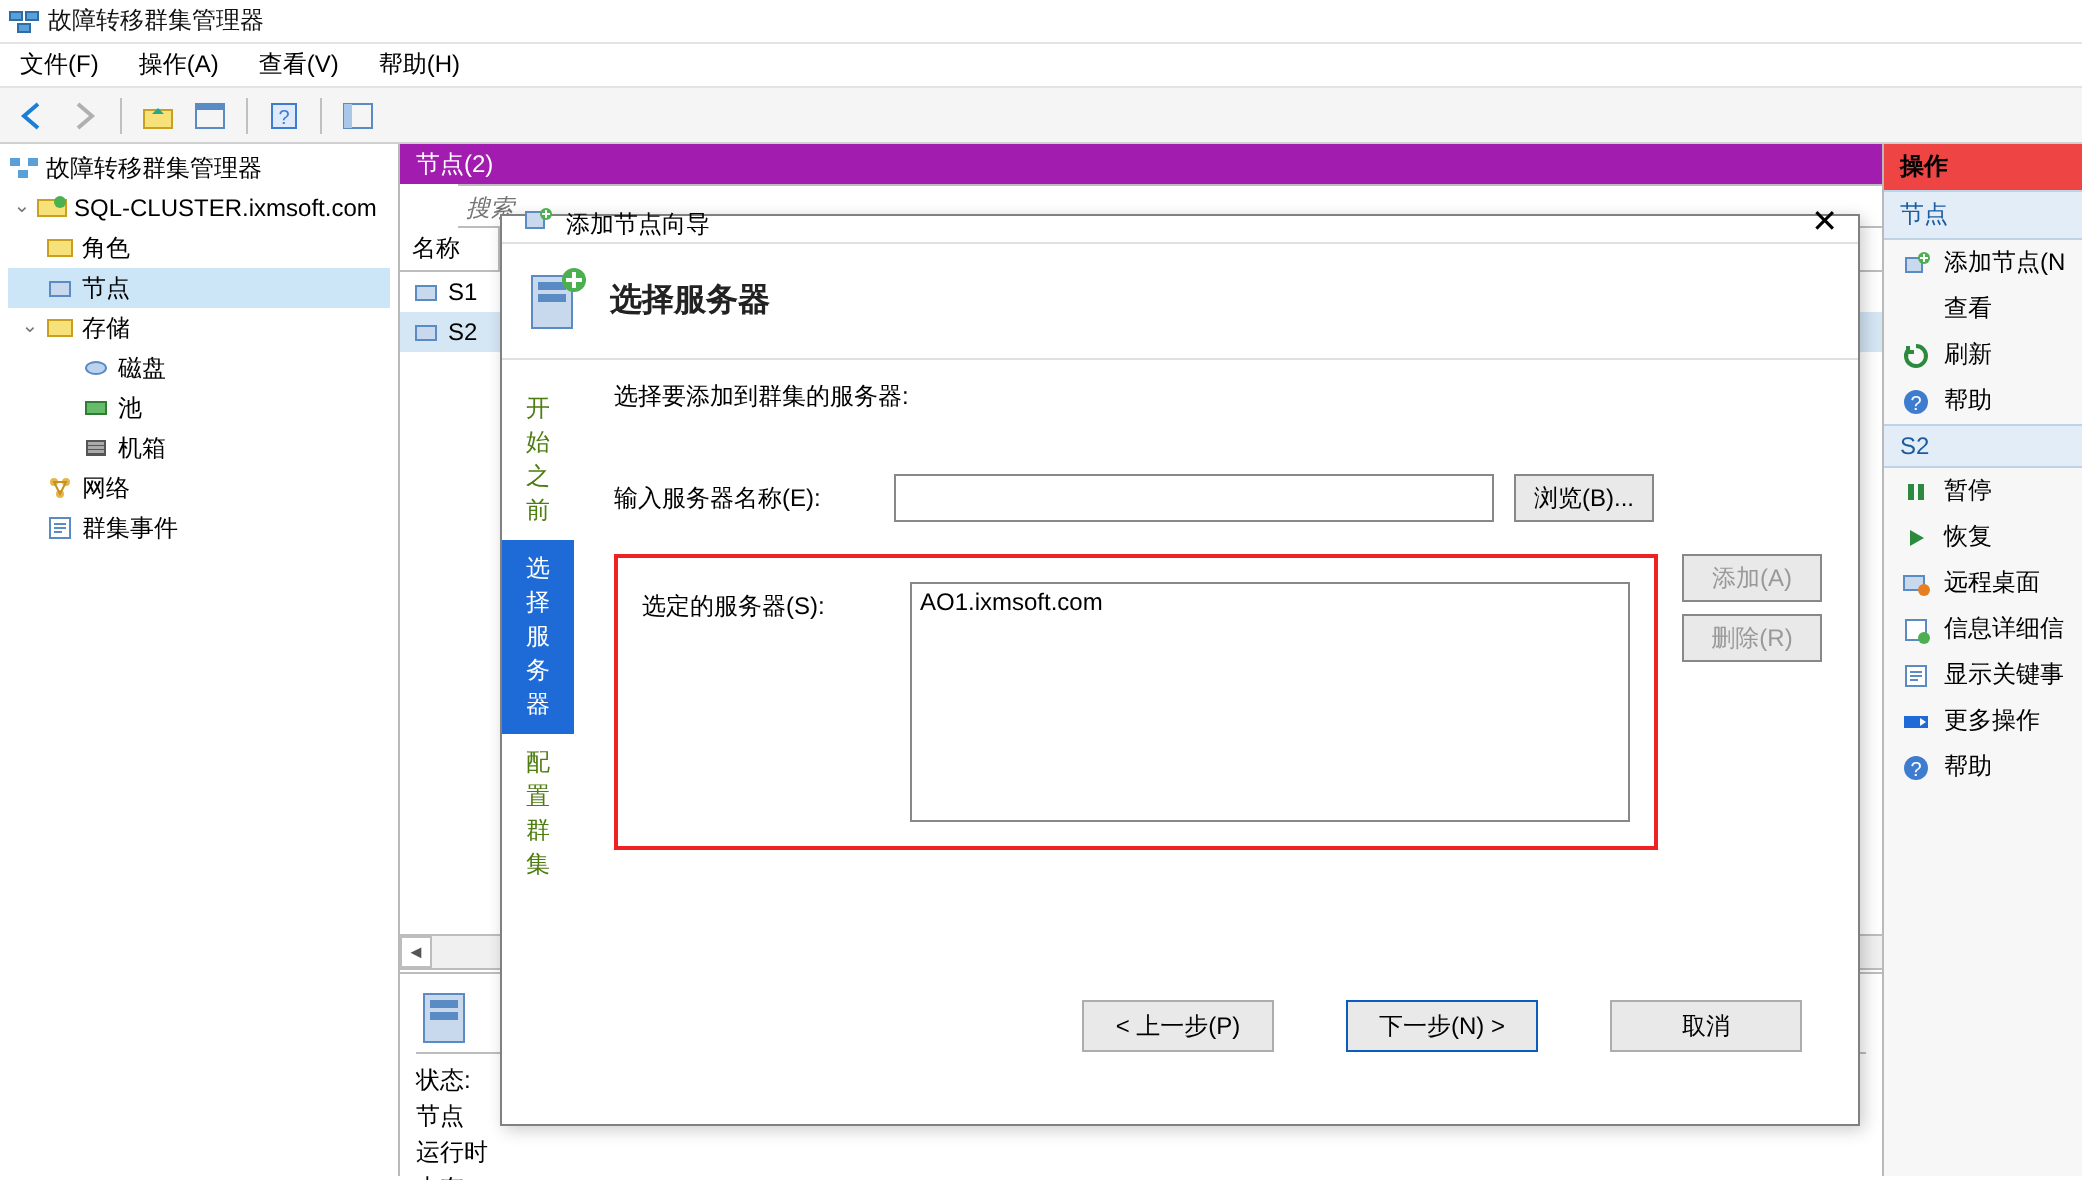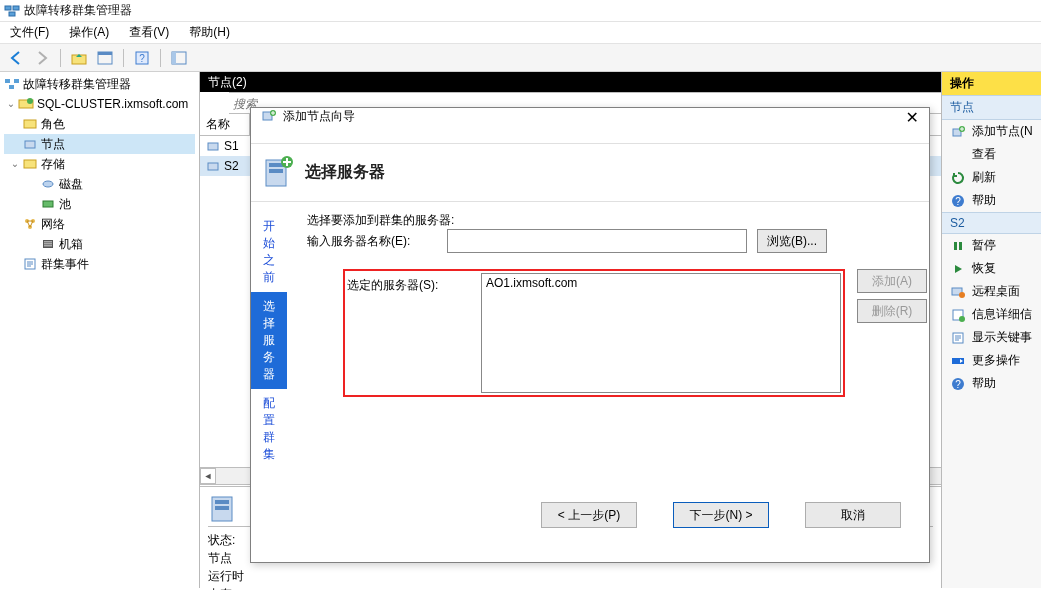--- a/index.html
+++ b/index.html
@@ -22,21 +22,21 @@
     .tree { padding:2px 4px; }
     .tree-item { display:flex; align-items:center; padding:1px 0; line-height:18px; }
     .tree-item .tw { width:14px; text-align:center; font-size:10px; color:#777; }
     .tree-item .indent1 { width:18px; }
     .tree-item .indent2 { width:36px; }
     .tree-item .ic { width:16px; height:16px; margin-right:3px; display:flex; align-items:center; justify-content:center; }
     .tree-item.selected { background:#cde6f7; }
 
     .center-pane { flex:1; min-width:0; position:relative; background:#fff; }
 
-    .nodes-header { background:#000000; color:#fff; padding:2px 8px; font-size:12px; height:20px; line-height:16px; }
+    .nodes-header { background:#a21caf; color:#fff; padding:2px 8px; font-size:12px; height:20px; line-height:16px; }
     .search-row { display:flex; align-items:flex-end; height:22px; border:1px solid #bdbdbd; border-left:none; border-right:none;margin-left:29px; }
     .search-row input { border:none; outline:none; height:18px; padding:0 4px; font-size:12px; width:50px; font-style:italic; color:#888; }
     .list-head { display:flex; height:22px; align-items:center; border:1px solid #bdbdbd; border-left:none; border-right:none; border-top:none; background:#fff; }
     .list-head .cell-h { padding:2px 6px; border-right:1px solid #bdbdbd; }
     .list-body { }
     .list-row { display:flex; align-items:center; height:20px; padding:0 6px; gap:4px; }
     .list-row.selected-row { background:#d5e6f5; }
     .mini-ic { width:14px; height:14px; display:flex; align-items:center; justify-content:center; }
 
     .scroll-gap { position:absolute; left:0; right:0; top:395px; height:18px; background:#f0f0f0; border-top:1px solid #bdbdbd; border-bottom:1px solid #bdbdbd; display:flex; align-items:center; }
@@ -44,45 +44,45 @@
     .sb-track { flex:1; }
 
     .detail-pane { position:absolute; left:0; right:0; top:414px; bottom:0; border-top:1px solid #bdbdbd; padding:4px 8px; background:#fff; }
     .detail-head { display:flex; align-items:center; height:36px; border-bottom:1px solid #bdbdbd; gap:6px; }
     .detail-head .big-ic { width:28px; height:28px; display:flex; align-items:center; justify-content:center; }
     .detail-body { padding-top:4px; line-height:18px; }
     .detail-row { display:flex; }
     .detail-row .lab { }
 
     .actions-pane { width:100px; overflow:hidden; border-left:1px solid #b9b9b9; background:#f7f7f7; }
-    .actions-title { background:#fde047; padding:3px 8px; font-weight:bold;font-family:Liberation Mono, monospace; }
+    .actions-title { background:#ef4444; padding:3px 8px; font-weight:bold;font-family:Liberation Mono, monospace; }
     .sect-title { background:#e2edf8; color:#1b5b9f; padding:3px 8px; border:1px solid #bfd3e6; border-left:none; border-right:none; }
     .act-item { display:flex; align-items:center; padding:3px 8px; gap:6px; }
     .act-icn { width:16px; height:16px; display:flex; align-items:center; justify-content:center; }
 
     
     .wizard { position:absolute; left:250px; top:107px; width:680px; height:456px; background:#fff; border:1px solid #808080; box-shadow:2px 2px 8px rgba(0,0,0,.2); z-index:50; }
-    .wiz-title { display:flex; align-items:flex-start; height:36px; padding:0 10px; gap:6px; border-bottom:1px solid #e0e0e0; }
+    .wiz-title { display:flex; align-items:flex-end; height:14px; padding:0 10px; gap:6px; border-bottom:1px solid #e0e0e0; }
     .wiz-title .close { margin-left:auto; font-size:16px; cursor:pointer; }
     .wiz-banner { display:flex; align-items:center; height:58px; padding:0 10px; border-bottom:1px solid #e0e0e0; gap:10px; }
     .wiz-banner .bn-ic { width:34px; height:40px; display:flex; align-items:center; justify-content:center; }
     .wiz-banner h2 { font-size:16px; color:#222; }
     .wiz-body { display:flex; height:300px; }
     .wiz-steps { width:120px; padding:10px 0; }
-    .wiz-step { padding:6px 12px; color:#1d4ed8; cursor:default; }
+    .wiz-step { padding:6px 12px; color:#4d7c0f; cursor:default; }
     .wiz-step.active { background:#1e6bd8; color:#fff; }
     .wiz-content { flex:1; padding:10px 20px; }
     .wc-row { display:flex; align-items:flex-start; margin-bottom:10px; }
     .wc-row .lab { width:140px; padding-top:4px; }
     .wc-row input[type=text] { height:24px; border:1px solid #888; padding:0 4px; font-family:"Courier New",monospace; font-size:12px; outline:none; }
     .sel-box { width:360px; height:120px; border:1px solid #888; padding:2px 4px; font-family:"Courier New",monospace; font-size:12px; }
     .side-btn { width:70px; height:24px; border:1px solid #888; background:#e9e9e9; margin-bottom:6px; font-size:12px; cursor:pointer; }
     .side-btn:disabled { color:#999; }
-    .highlight-row { border:2px solid #e22; padding:2px;margin-left:36px; }
-    .wiz-footer { display:flex; justify-content:flex-end; align-items:flex-start; height:66px; padding:0 28px; gap:8px; }
+    .highlight-row { border:2px solid #e22; padding:12px; }
+    .wiz-footer { display:flex; justify-content:flex-end; align-items:center; height:66px; padding:0 28px; gap:8px; }
     .wbtn { min-width:96px; height:26px; border:1px solid #adadad; background:#e9e9e9; cursor:pointer; font-size:12px; }
     .wbtn.primary { border:1.5px solid #0a5dbc;margin-left:28px; }
   </style>
 </head>
 <body>
 
 <div class="title-bar">
   <span class="icon">
     <svg viewBox="0 0 16 16" width="16" height="16">
         <rect x="1" y="3" width="6" height="4" fill="#5aa0d8" stroke="#2d6da8"></rect>
@@ -203,42 +203,42 @@
       <div class="tree-item">
         <span class="indent2"></span>
         <span class="ic">
             <svg width="14" height="14">
               <rect x="2" y="4" width="10" height="6" fill="#66bb6a" stroke="#2e7d32"></rect>
             </svg>
           </span>
         <span>池</span>
       </div>
       <div class="tree-item">
+        <span class="indent2"></span>
+        <span class="ic">
+            <svg width="14" height="14">
+              <rect x="2" y="3" width="10" height="8" fill="#555"></rect>
+              <rect x="3" y="4" width="8" height="1.5" fill="#aaa"></rect>
+              <rect x="3" y="6" width="8" height="1.5" fill="#aaa"></rect>
+              <rect x="3" y="8" width="8" height="1.5" fill="#aaa"></rect>
+            </svg>
+          </span>
+        <span>机箱</span>
+      </div>
+      <div class="tree-item">
         <span class="indent1"></span>
         <span class="ic">
             <svg width="14" height="14">
               <circle cx="4" cy="4" r="2" fill="#e6b84c"></circle>
               <circle cx="10" cy="4" r="2" fill="#e6b84c"></circle>
               <circle cx="7" cy="10" r="2" fill="#e6b84c"></circle>
               <path d="M4 4 L10 4 L7 10 z" fill="none" stroke="#c89020"></path>
             </svg>
           </span>
         <span>网络</span>
-      </div>
-      <div class="tree-item">
-        <span class="indent2"></span>
-        <span class="ic">
-            <svg width="14" height="14">
-              <rect x="2" y="3" width="10" height="8" fill="#555"></rect>
-              <rect x="3" y="4" width="8" height="1.5" fill="#aaa"></rect>
-              <rect x="3" y="6" width="8" height="1.5" fill="#aaa"></rect>
-              <rect x="3" y="8" width="8" height="1.5" fill="#aaa"></rect>
-            </svg>
-          </span>
-        <span>机箱</span>
       </div>
       <div class="tree-item">
         <span class="indent1"></span>
         <span class="ic">
             <svg width="14" height="14">
               <rect x="2" y="2" width="10" height="10" fill="#fff" stroke="#5a8bc4"></rect>
               <path d="M4 5 h6 M4 7 h6 M4 9 h4" stroke="#5a8bc4"></path>
             </svg>
           </span>
         <span>群集事件</span>
@@ -429,21 +429,21 @@
       </span>
     <h2>选择服务器</h2>
   </div>
   <div class="wiz-body">
     <div class="wiz-steps">
       <div class="wiz-step">开始之前</div>
       <div class="wiz-step active">选择服务器</div>
       <div class="wiz-step">配置群集</div>
     </div>
     <div class="wiz-content">
-      <div style="">选择要添加到群集的服务器:</div>
+      <div style="margin-bottom:30px">选择要添加到群集的服务器:</div>
 
       <div class="wc-row">
         <span class="lab">输入服务器名称(E):</span>
         <input type="text" style="width: 300px;" value="">
         <div style="margin-left:10px">
           <button class="side-btn">浏览(B)...</button>
         </div>
       </div>
 
       <div class="wc-row">

